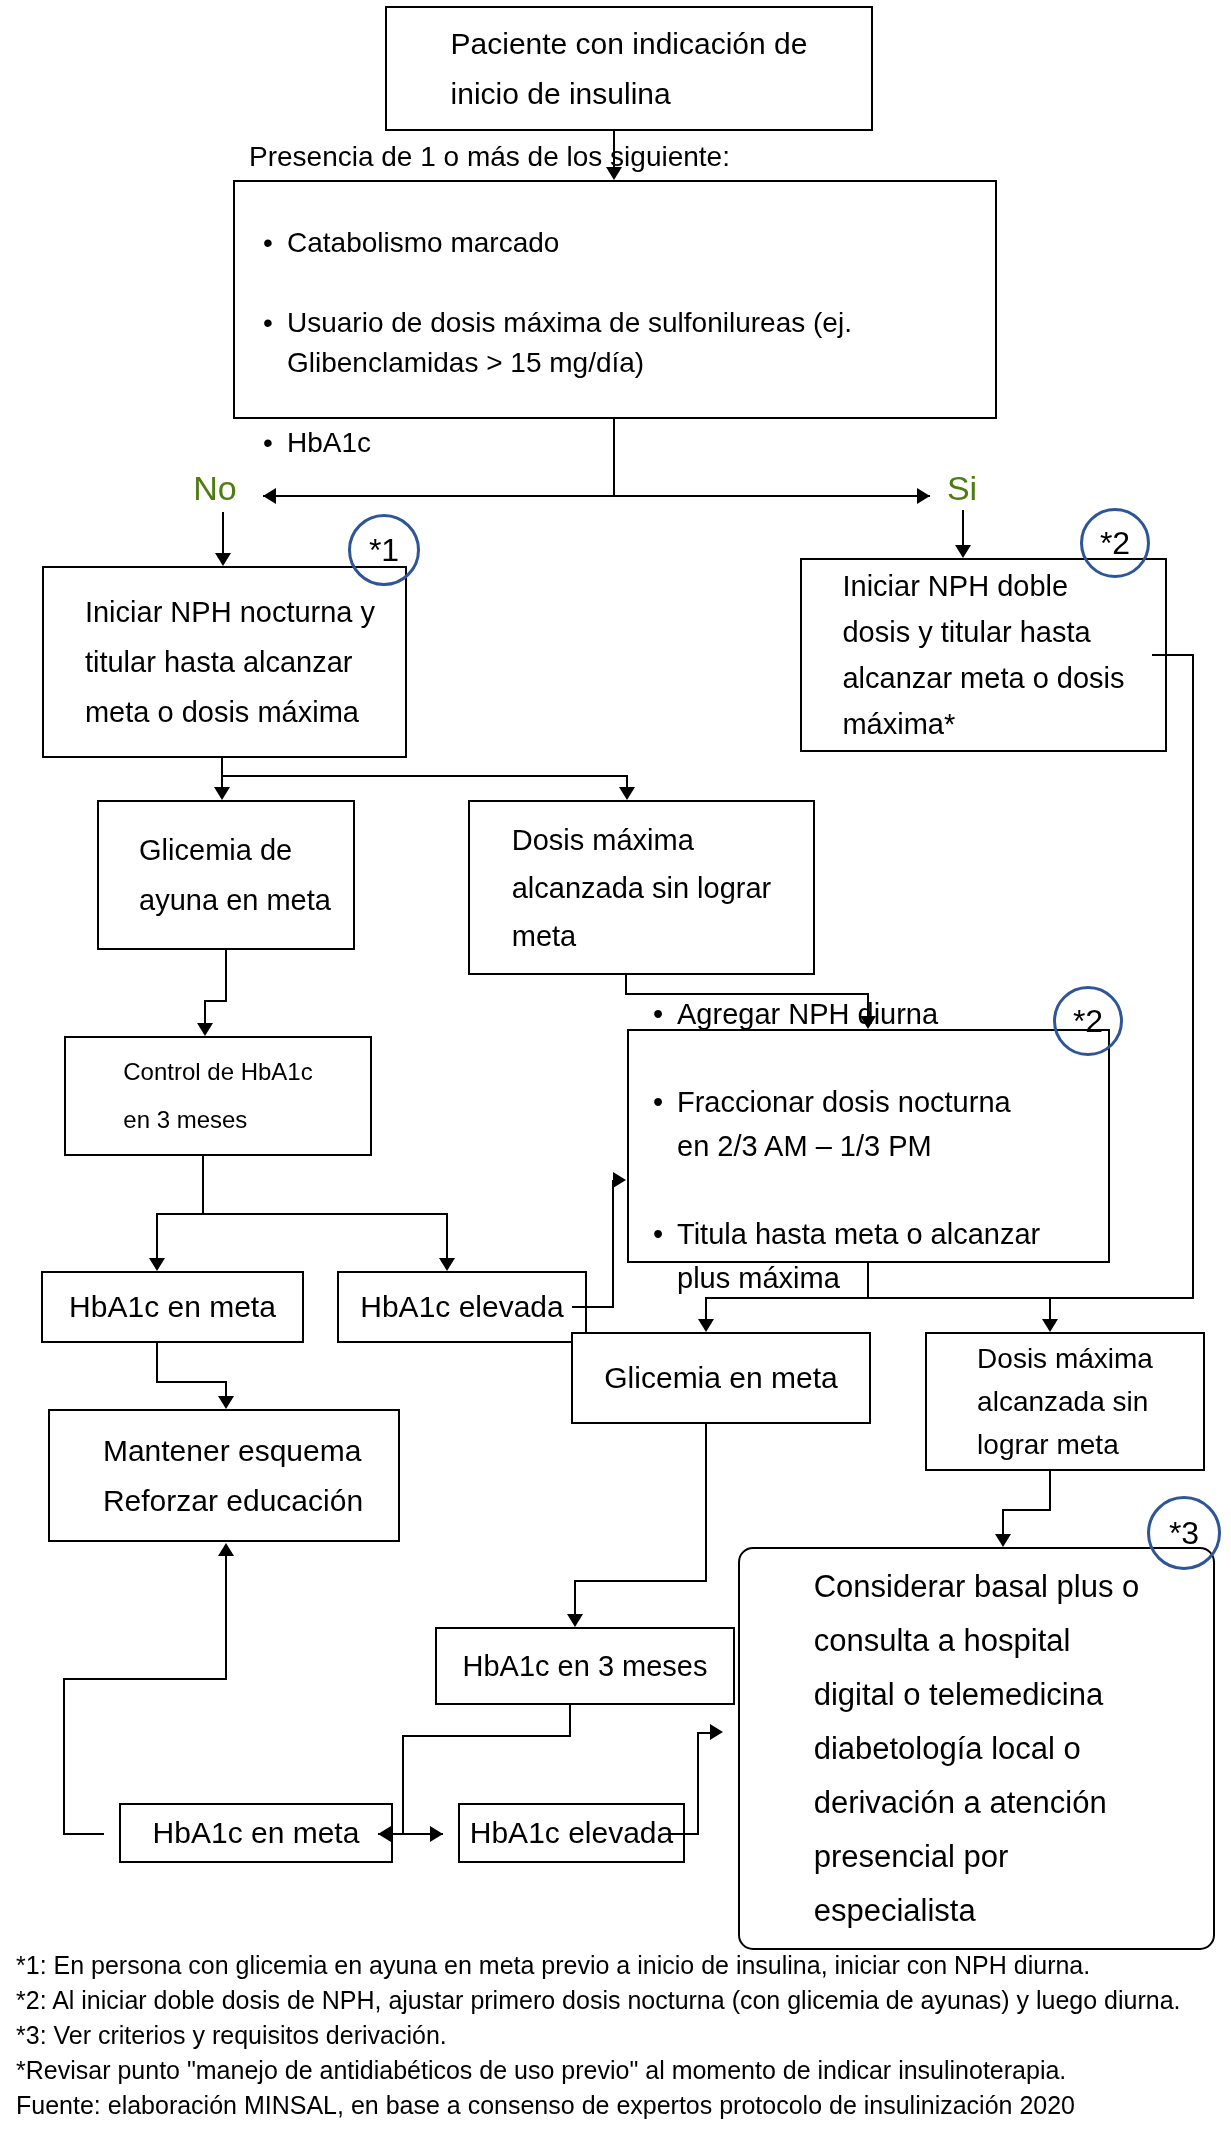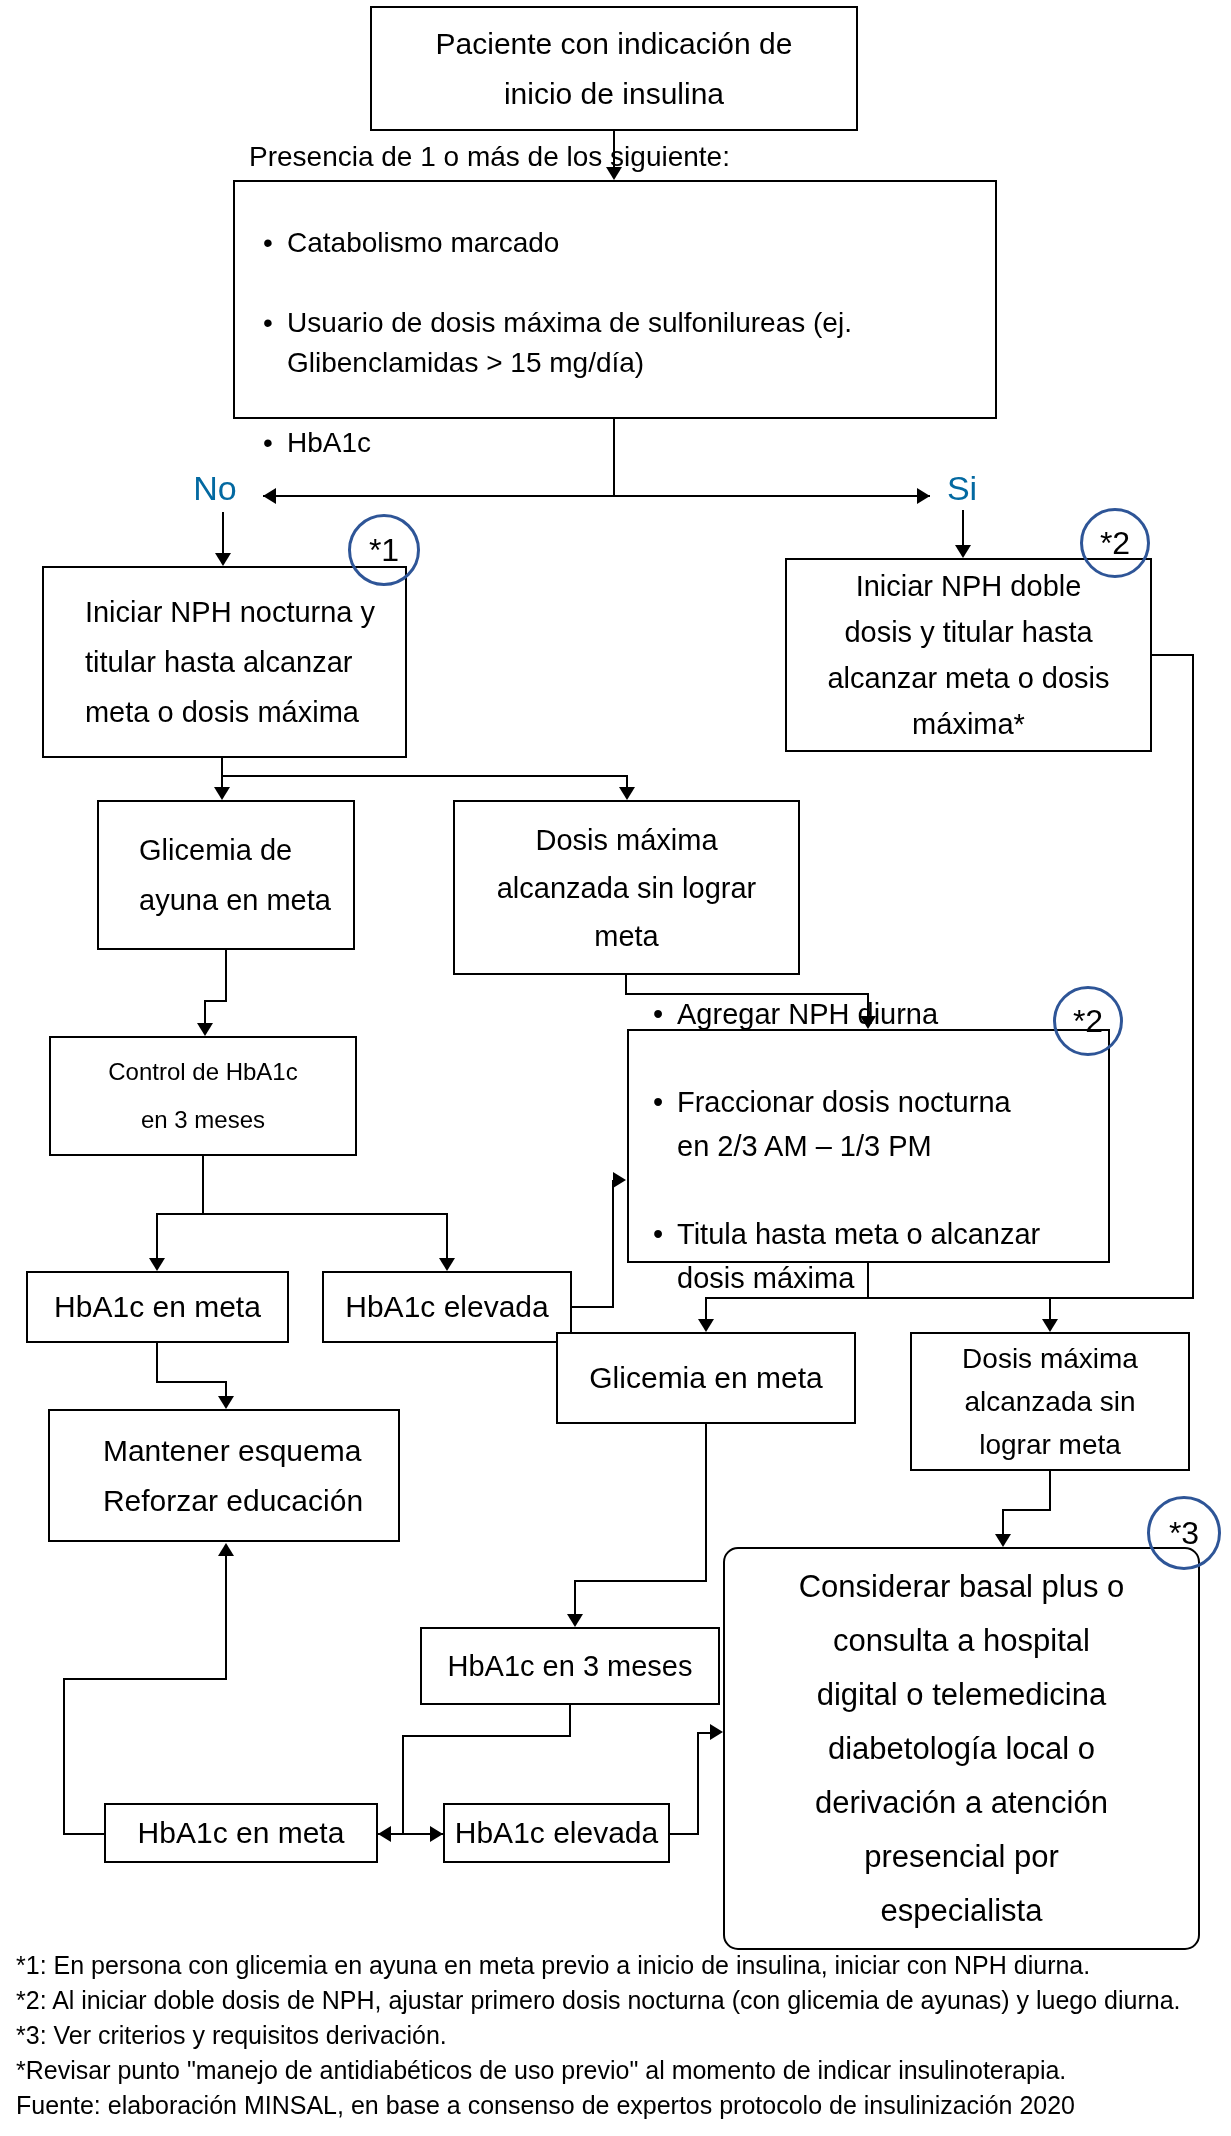--- a/index.html
+++ b/index.html
@@ -13,34 +13,34 @@
   }
   .box{
     position:absolute;
     box-sizing:border-box;
     border:2px solid #000;
     background:#fff;
     display:flex;
     align-items:center;
     white-space:pre-line;
   }
-  .box.center{justify-content:center;text-align:center;}
+  .box.center{justify-content:center;margin-left:15px;}
   .box.leftal{justify-content:center;text-align:left;}
   .hline,.vline{position:absolute;background:#000;}
   .ah{position:absolute;width:0;height:0;}
   .ah.down{border-left:8px solid transparent;border-right:8px solid transparent;border-top:13px solid #000;}
   .ah.up{border-left:8px solid transparent;border-right:8px solid transparent;border-bottom:13px solid #000;}
   .ah.left{border-top:8px solid transparent;border-bottom:8px solid transparent;border-right:13px solid #000;}
   .ah.right{border-top:8px solid transparent;border-bottom:8px solid transparent;border-left:13px solid #000;}
   .circle{
     position:absolute;border:3px solid #2e5597;border-radius:50%;
     background:transparent;display:flex;align-items:center;justify-content:center;
     font-size:32px;color:#000;z-index:5;
   }
-  .edge-label{position:absolute;font-size:34px;color:#0369a1;text-align:center;}
+  .edge-label{position:absolute;font-size:34px;color:#4d7c0f;text-align:center;}
   .bullets{display:block;width:100%;}
   .b-head{display:block;margin-bottom:6px;}
   .b-item{display:flex;align-items:flex-start;}
   .b-item .dot{width:38px;flex:0 0 38px;text-align:center;}
   .b-item .bt{flex:1;white-space:pre-line;}
   #footnotes{position:absolute;left:16px;top:1948px;width:1205px;font-size:25px;line-height:35px;}
   #footnotes div{white-space:pre;}
 </style>
 </head>
 <body>
@@ -99,21 +99,21 @@
         <span class="bt">Agregar NPH diurna</span>
       </div>
       <div class="b-item">
         <span class="dot">•</span>
         <span class="bt">Fraccionar dosis nocturna
 en 2/3 AM – 1/3 PM</span>
       </div>
       <div class="b-item">
         <span class="dot">•</span>
         <span class="bt">Titula hasta meta o alcanzar
-dosis máxima</span>
+plus máxima</span>
       </div>
     </div>
   </div>
 
   <div class="box center" style="left:556px;top:1332px;width:300px;height:92px;font-size:30px;">Glicemia en meta</div>
 
   <div class="box center" style="left:910px;top:1332px;width:280px;height:139px;font-size:28px;line-height:43px;">Dosis máxima
 alcanzada sin
 lograr meta</div>
 

